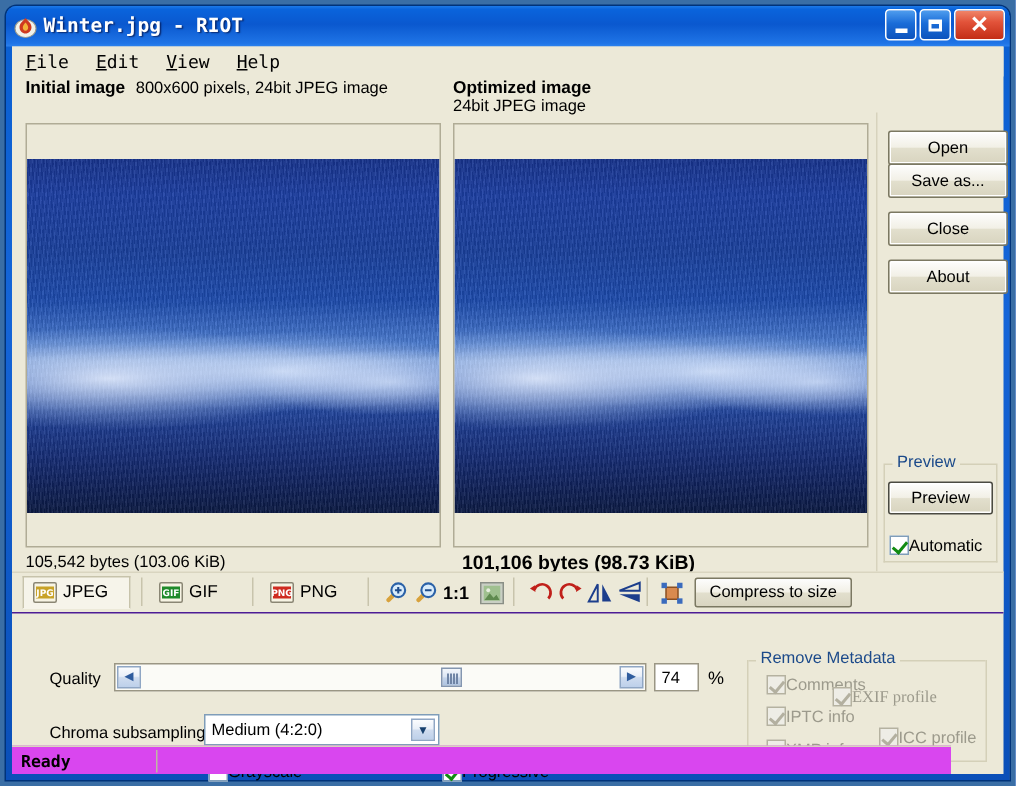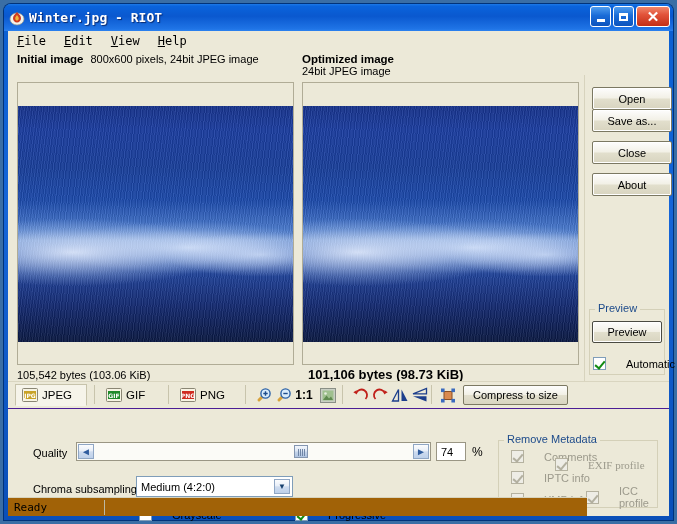--- a/index.html
+++ b/index.html
@@ -272,21 +272,21 @@
     width: 16px; height: 15px;
     background: linear-gradient(180deg,#fbfcfe 0%,#e9eff8 45%,#cfdcef 52%,#bdd0ea 100%);
     border: 1px solid #8fa6c4;
     box-sizing: border-box;
     display: flex; align-items: center; justify-content: center;
     color: #17406e; font-size: 8px;
   }
   
   .chk {
     position: absolute;
-    display: flex; align-items: center; gap: 20px;
+    display: flex; align-items: center; gap: 0;
     font-size: 11px; color: #000;
     cursor: default;
   }
   .chk .box {
     width: 13px; height: 13px;
     border: 1px solid #7f9db9;
     background: #fff;
     box-sizing: border-box;
     position: relative;
     flex: none;
@@ -299,24 +299,25 @@
     border-width: 0 2px 2px 0;
     transform: rotate(40deg);
   }
   .chk.disabled { color: #9c9a8c; }
   .chk.disabled .box { background: #eeede6; border-color: #b5b2a0; }
   .chk.disabled.checked .box::after { border-color: #b3b0a0; }
   
   .statusbar {
     position: absolute;
     left: 0; bottom: 0;
-    width: 579px; height: 19px;
-    background: #a16207;
+    width: 626px; height: 19px;
+    background: #d946ef;
     border-top: 1px solid #d7d3bd;
     box-sizing: border-box;
+    font-weight: bold;
   }
   .sb-cell {
     position: absolute; top: 2px; height: 15px;
     font-family: "DejaVu Sans Mono", monospace;
     font-size: 11px; color: #000;
     display: flex; align-items: center;
     padding-left: 6px;
   }
   .sb-div { position: absolute; top: 2px; width: 1px; height: 15px; background: #bdb9a2; }
   svg { display: block; }

